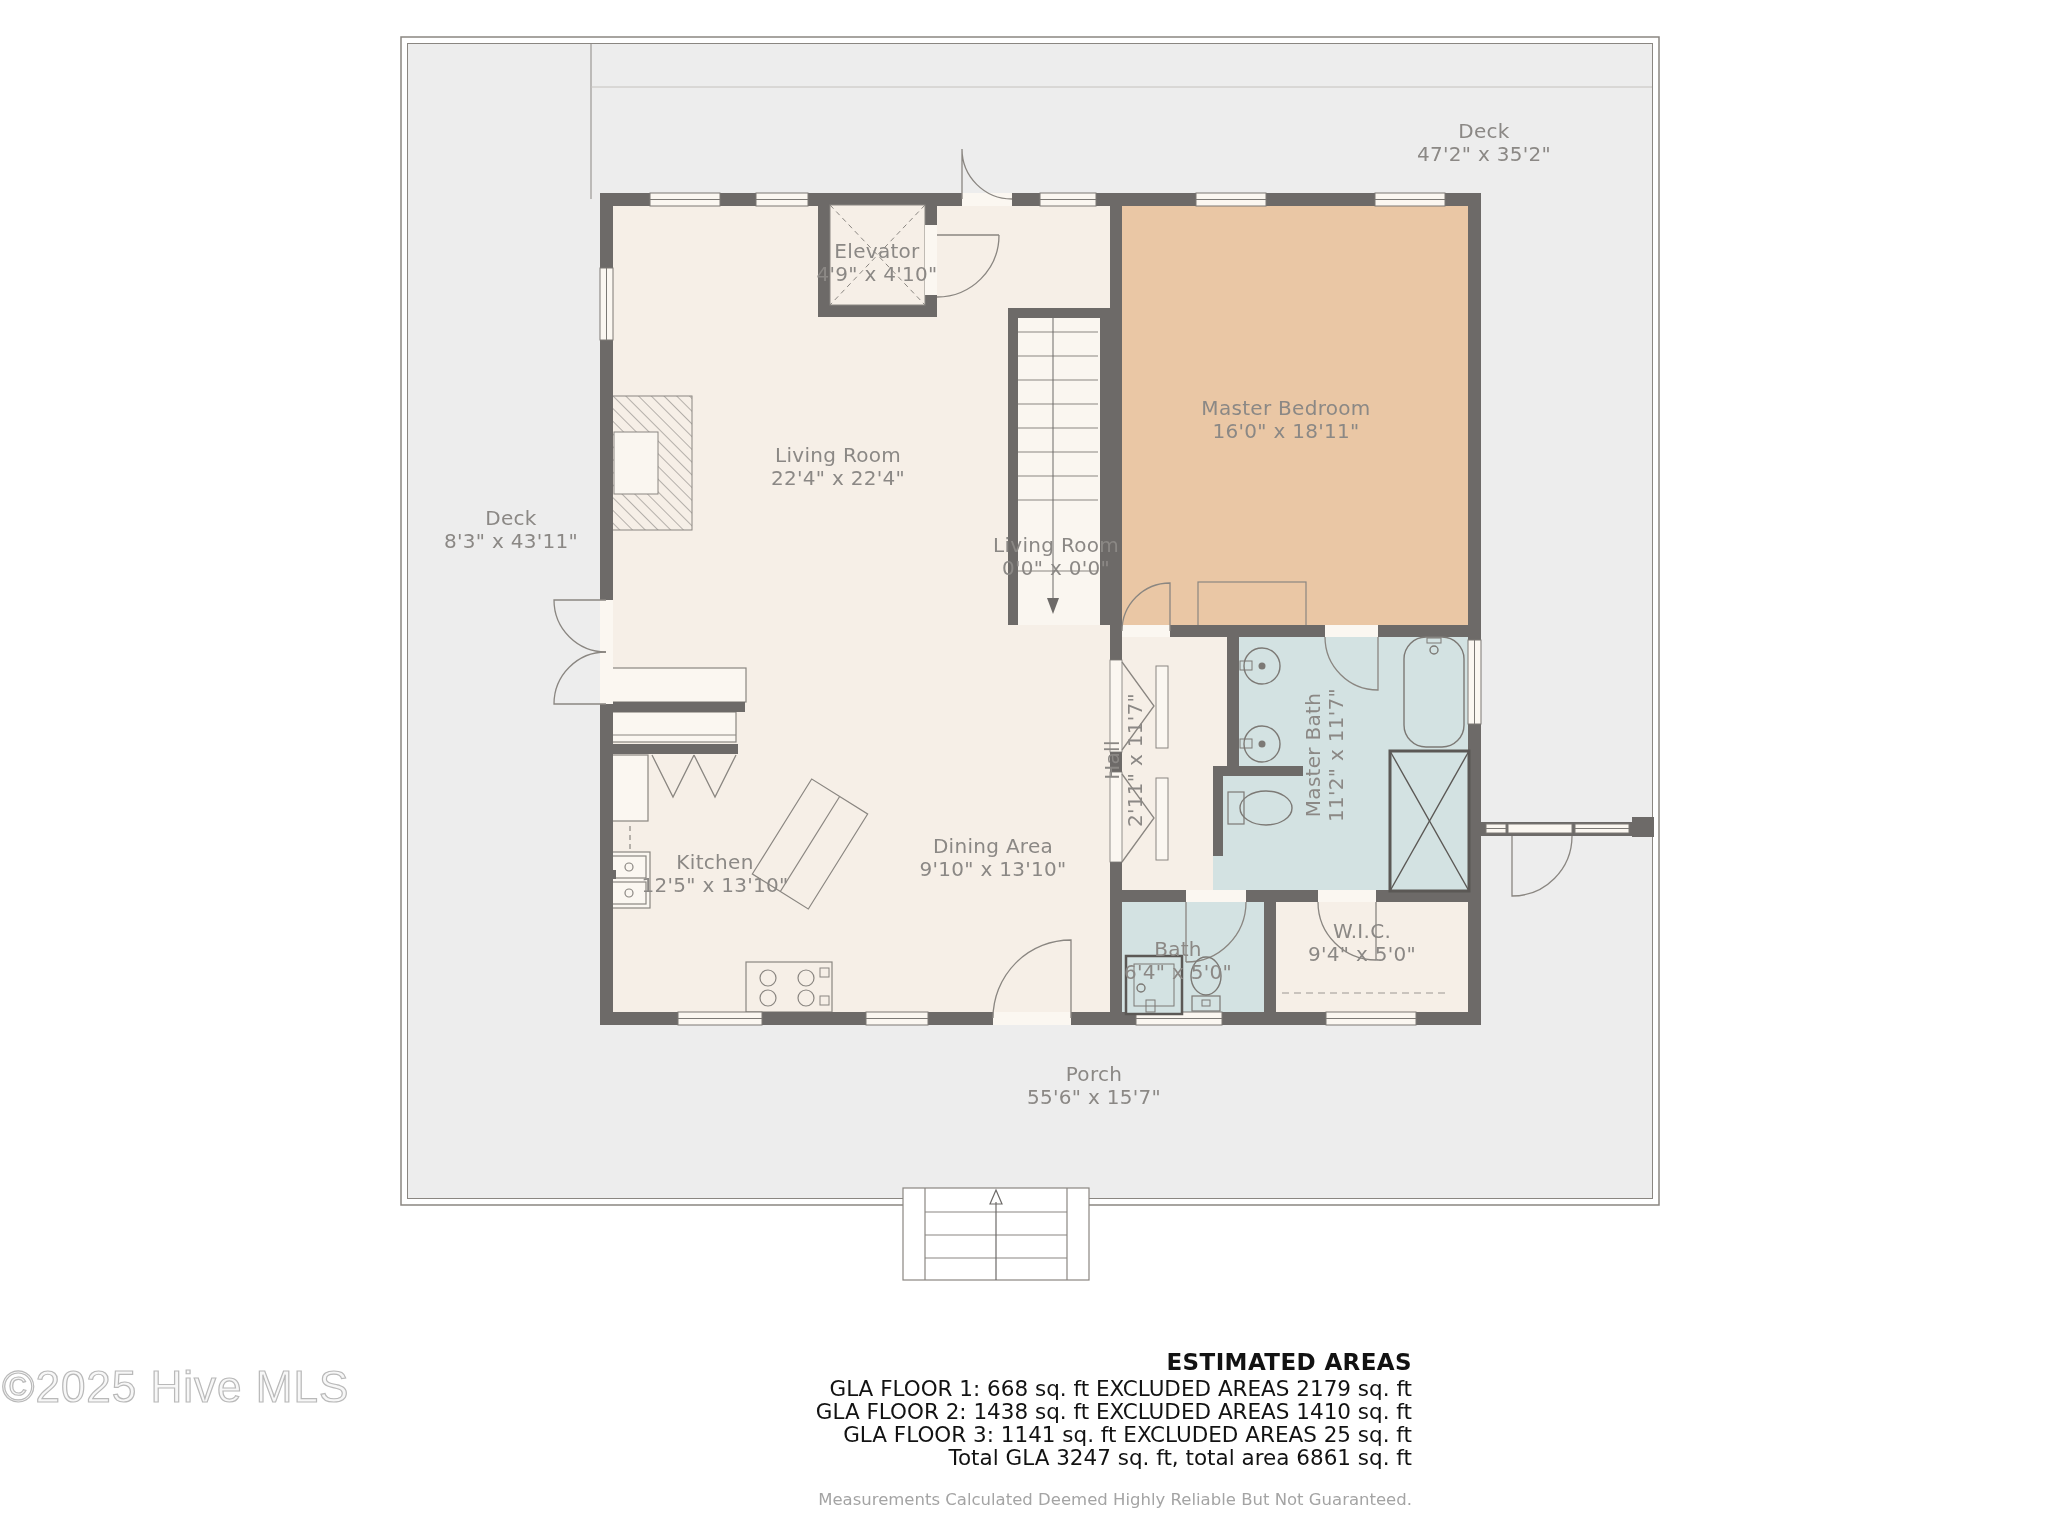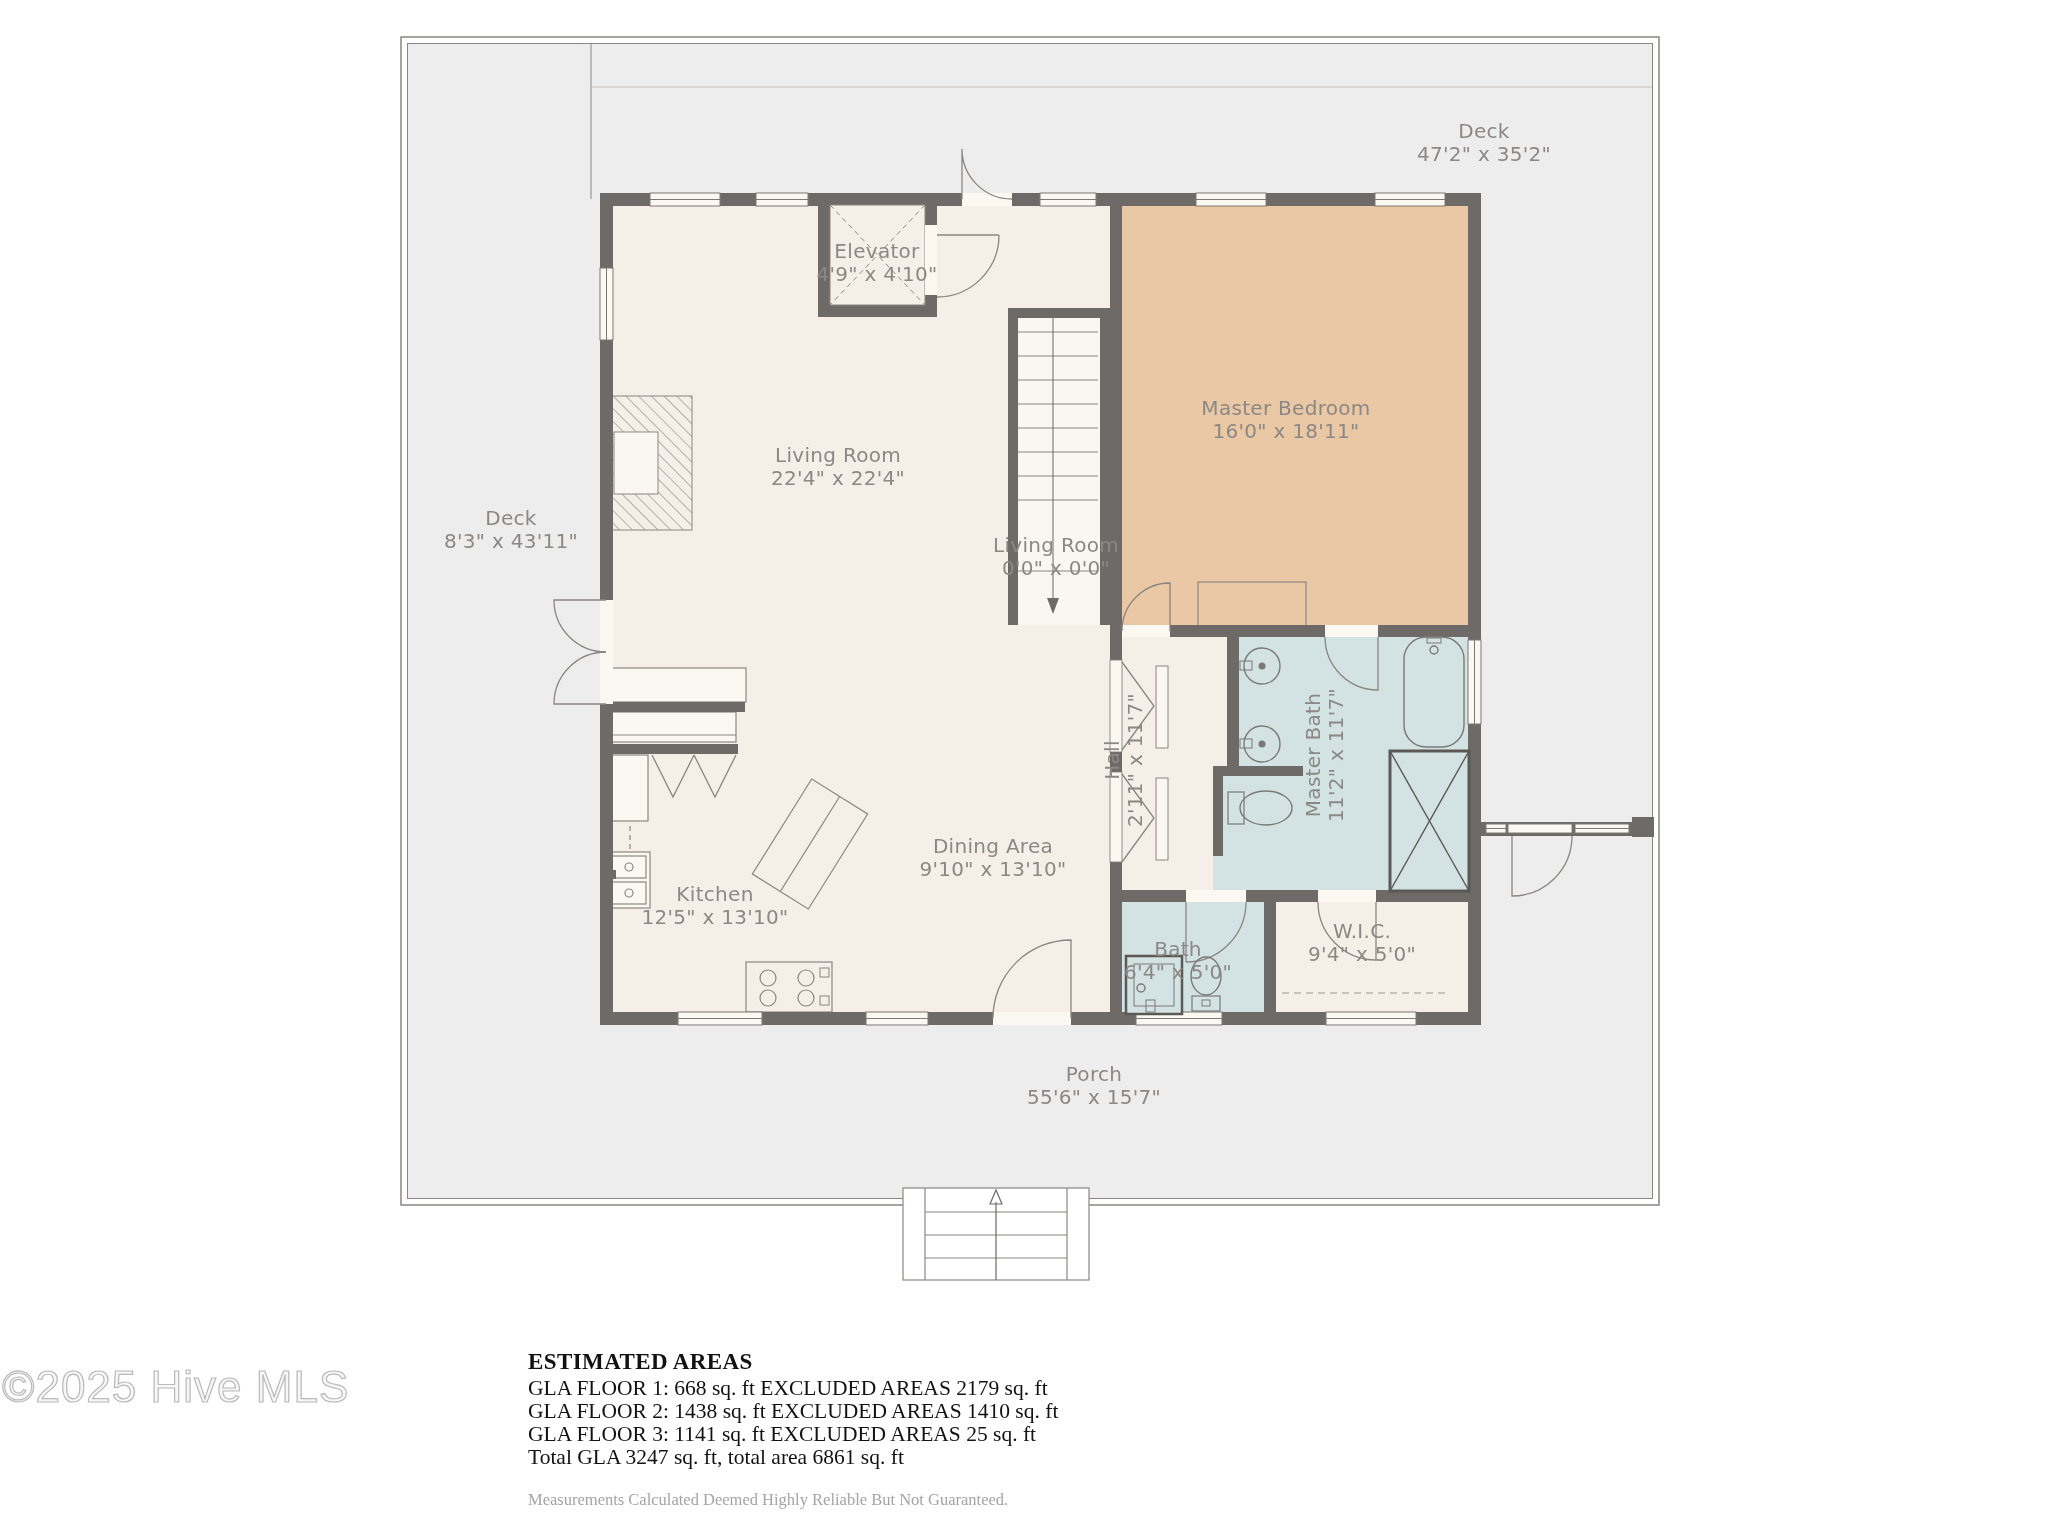--- a/index.html
+++ b/index.html
@@ -1,20 +1,20 @@
 <!DOCTYPE html>
 <html><head>
 <meta charset="utf-8">
 <style>
   html,body{margin:0;padding:0;background:#ffffff;width:2048px;height:1536px;overflow:hidden;}
   #canvas{position:relative;width:2048px;height:1320px;background:#ffffff;font-family:"DejaVu Sans","Liberation Sans",sans-serif;}
   #plan-svg{position:absolute;left:0;top:0;}
   .room-label{position:absolute;transform:translate(-50%,-50%);text-align:center;color:#8b8885;font-size:20px;line-height:23px;white-space:nowrap;letter-spacing:.3px;z-index:5;}
   .room-label.rot{transform:translate(-50%,-50%) rotate(-90deg);}
-  .footer{position:absolute;left:528px;top:1349px;width:900px;text-align:left;color:#121212;z-index:5;font-family:Liberation Serif, serif;}
+  .footer{position:absolute;left:512px;top:1349px;width:900px;text-align:right;color:#121212;z-index:5;}
   .f-title{font-size:23px;font-weight:bold;letter-spacing:.4px;margin-bottom:2px;}
   .f-line{font-size:21.5px;line-height:23px;}
   .f-disc{margin-top:21px;font-size:16.5px;color:#a4a4a4;}
   .watermark{position:absolute;left:2px;top:1362px;font-family:Liberation Sans, sans-serif;font-size:44px;letter-spacing:1px;color:#f7f7f7;-webkit-text-stroke:1.2px #b9b9b9;z-index:5;}
 </style>
 </head>
 <body>
 
 <div id="canvas">
 
@@ -245,21 +245,21 @@
     <div>16'0" x 18'11"</div>
   </div>
   <div class="room-label rot" style="left:1124px;top:760px">
     <div>Hall</div>
     <div>2'11" x 11'7"</div>
   </div>
   <div class="room-label rot" style="left:1325px;top:755px">
     <div>Master Bath</div>
     <div>11'2" x 11'7"</div>
   </div>
-  <div class="room-label" style="left:715px;top:906px">
+  <div class="room-label" style="left:715px;top:874px">
     <div>Kitchen</div>
     <div>12'5" x 13'10"</div>
   </div>
   <div class="room-label" style="left:993px;top:858px">
     <div>Dining Area</div>
     <div>9'10" x 13'10"</div>
   </div>
   <div class="room-label" style="left:1178px;top:961px">
     <div>Bath</div>
     <div>6'4" x 5'0"</div>

